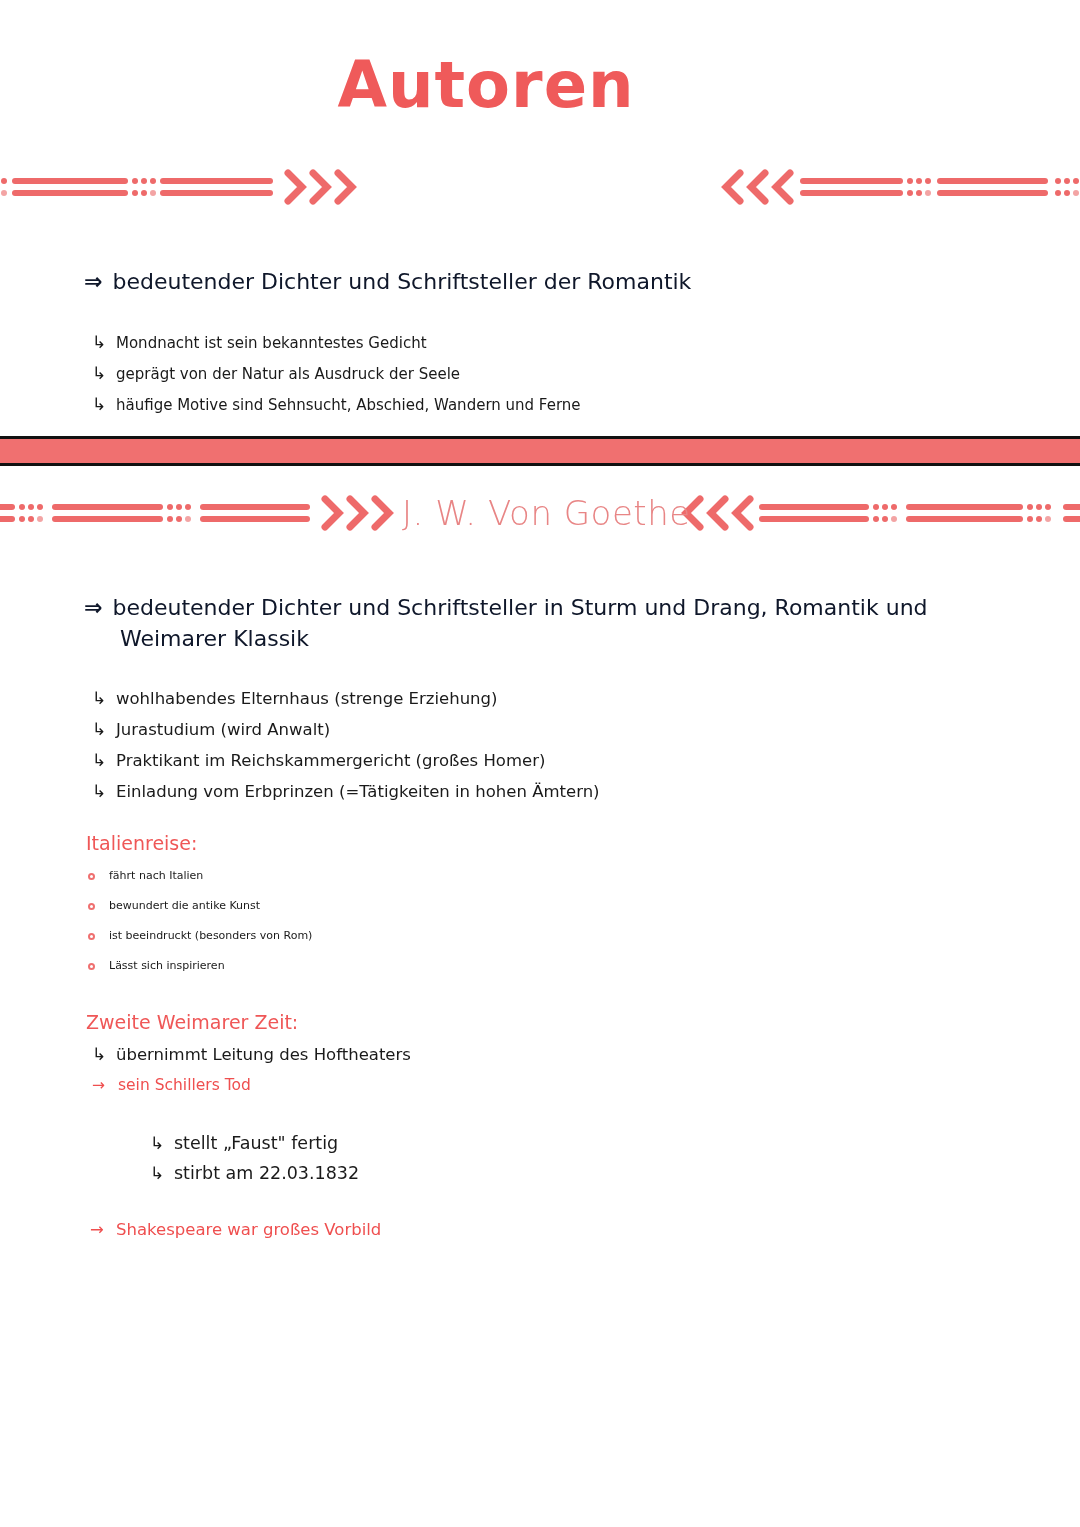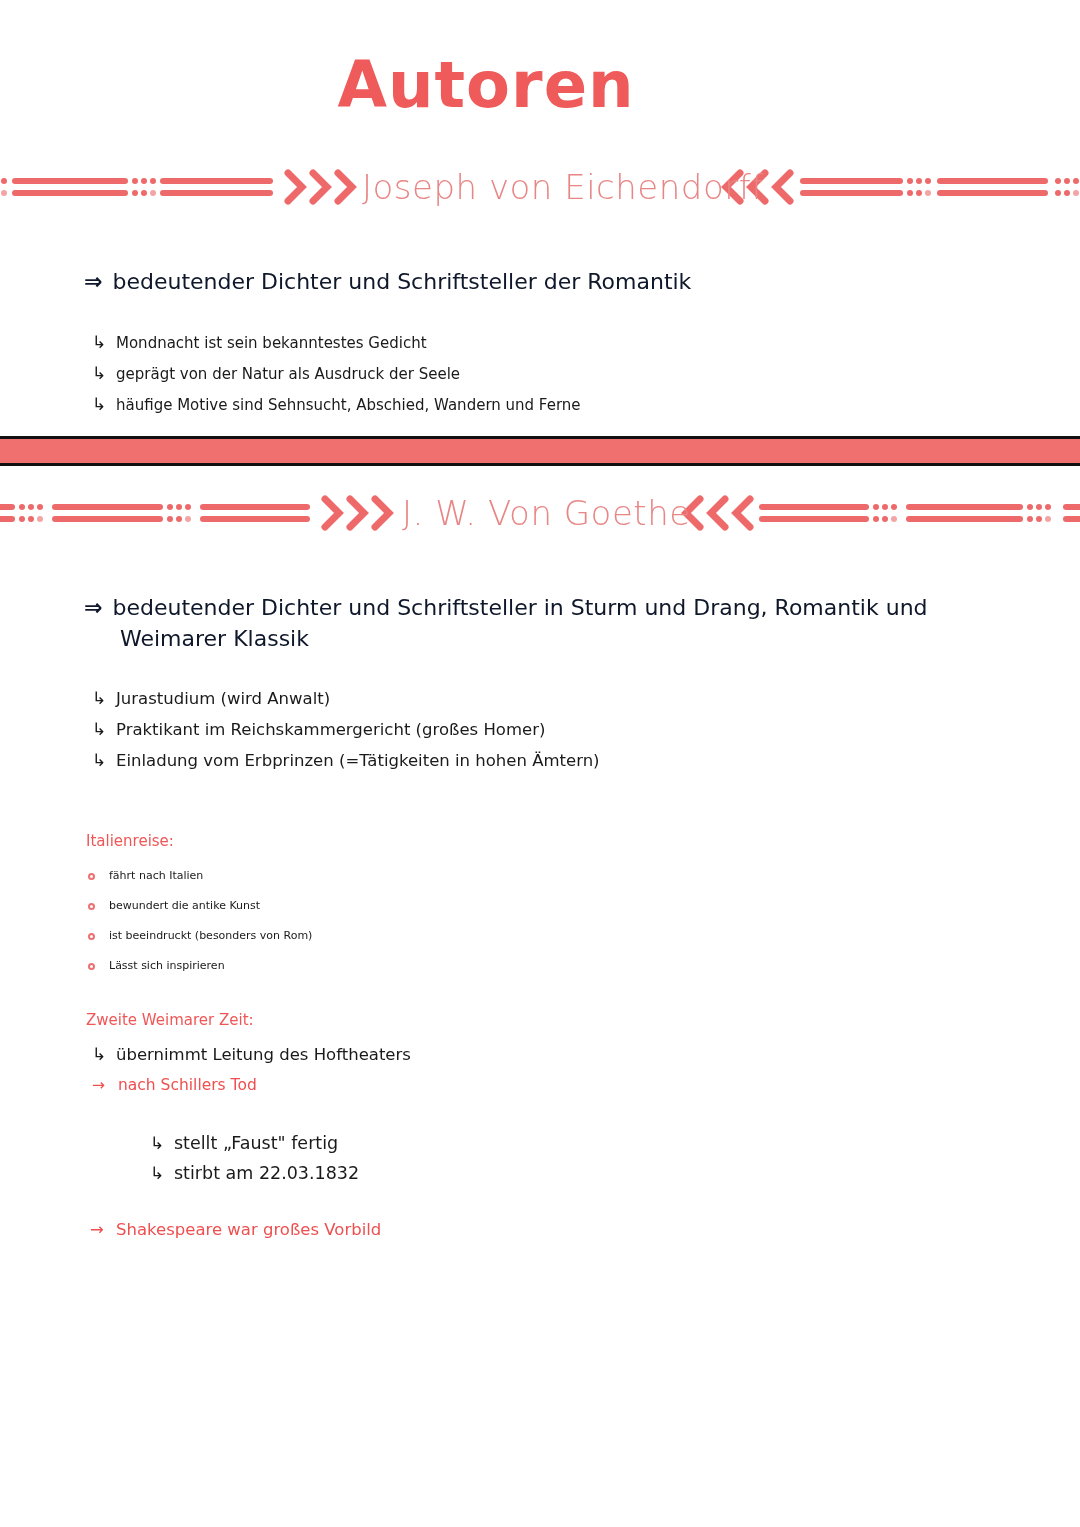--- a/index.html
+++ b/index.html
@@ -32,21 +32,21 @@
     .headline .arrow { font-weight: bold; margin-right: 10px; }
     .headline .line2 { display: block; padding-left: 36px; }
 
     .bullets { position: absolute; list-style: none; }
     .bullets li { white-space: nowrap; }
     .bullets .hook { display: inline-block; width: 24px; font-size: 17px; }
     .small li { font-size: 15px; line-height: 30px; }
     .mid li { font-size: 16.5px; line-height: 30px; }
 
     .subhead {
-      position: absolute; left: 86px; font-size: 15px; color: #ef5757;
+      position: absolute; left: 86px; font-size: 19px; color: #ef5757;
       font-family: "DejaVu Sans", sans-serif;
     }
 
     .dots { position: absolute; left: 88px; list-style: none; }
     .dots li { font-size: 11px; line-height: 30px; white-space: nowrap; }
     .dots .dot {
       display: inline-block; width: 7px; height: 7px; border-radius: 50%;
       border: 2px solid #ef7070; margin-right: 14px; vertical-align: middle;
     }
 
@@ -94,21 +94,20 @@
         <circle cx="919" cy="30" r="3"></circle>
         <circle cx="928" cy="30" r="3" fill="#f3a4a4"></circle>
       <circle cx="1058" cy="18" r="3"></circle>
         <circle cx="1067" cy="18" r="3"></circle>
         <circle cx="1076" cy="18" r="3"></circle>
       <circle cx="1058" cy="30" r="3"></circle>
         <circle cx="1067" cy="30" r="3"></circle>
         <circle cx="1076" cy="30" r="3" fill="#f3a4a4"></circle>
     </g>
   </svg>
-  <span class="name" style="left:362px;">Joseph von Eichendorff</span>
 </div>
 
 <div class="headline" style="top:266px;">
   <span class="arrow">⇒</span><span>bedeutender Dichter und Schriftsteller der Romantik</span>
 </div>
 
 <ul class="bullets small" style="left:92px; top:327px;">
   <li><span class="hook">↳</span><span>Mondnacht ist sein bekanntestes Gedicht</span></li>
   <li><span class="hook">↳</span><span>geprägt von der Natur als Ausdruck der Seele</span></li>
   <li><span class="hook">↳</span><span>häufige Motive sind Sehnsucht, Abschied, Wandern und Ferne</span></li>
@@ -167,39 +166,40 @@
   </svg>
   <span class="name" style="left:402px;">J. W. Von Goethe</span>
 </div>
 
 <div class="headline" style="top:592px;">
   <span class="arrow">⇒</span><span>bedeutender Dichter und Schriftsteller in Sturm und Drang, Romantik und</span>
   <span class="line2">Weimarer Klassik</span>
 </div>
 
 <ul class="bullets mid" style="left:92px; top:683px;">
+  <li><span class="hook">↳</span><span>wohlhabendes Elternhaus (strenge Erziehung)</span></li>
   <li><span class="hook">↳</span><span>Jurastudium (wird Anwalt)</span></li>
   <li><span class="hook">↳</span><span>Praktikant im Reichskammergericht (großes Homer)</span></li>
   <li><span class="hook">↳</span><span>Einladung vom Erbprinzen (=Tätigkeiten in hohen Ämtern)</span></li>
 </ul>
 
 <div class="subhead" style="top:832px;">Italienreise:</div>
 
 <ul class="dots" style="top:861px;">
   <li><span class="dot"></span><span>fährt nach Italien</span></li>
   <li><span class="dot"></span><span>bewundert die antike Kunst</span></li>
   <li><span class="dot"></span><span>ist beeindruckt (besonders von Rom)</span></li>
   <li><span class="dot"></span><span>Lässt sich inspirieren</span></li>
 </ul>
 
 <div class="subhead" style="top:1011px;">Zweite Weimarer Zeit:</div>
 
 <ul class="bullets mid" style="left:92px; top:1039px;">
   <li><span class="hook">↳</span><span>übernimmt Leitung des Hoftheaters</span></li>
-  <li class="red" style="font-size:15.5px;"><span class="redarrow">→</span><span>nach Schillers Tod</span></li>
+  <li class="red" style="font-size:15.5px;"><span class="redarrow">→</span><span>sein Schillers Tod</span></li>
 </ul>
 
 <ul class="bullets mid" style="left:150px; top:1128px;">
   <li style="font-size:17.5px;"><span class="hook">↳</span><span>stellt „Faust" fertig</span></li>
   <li style="font-size:17.5px;"><span class="hook">↳</span><span>stirbt am  22.03.1832</span></li>
 </ul>
 
 <div class="bullets red" style="left:90px; top:1220px; font-size:16.5px;">
   <span class="redarrow">→</span><span>Shakespeare war großes Vorbild</span>
 </div>

